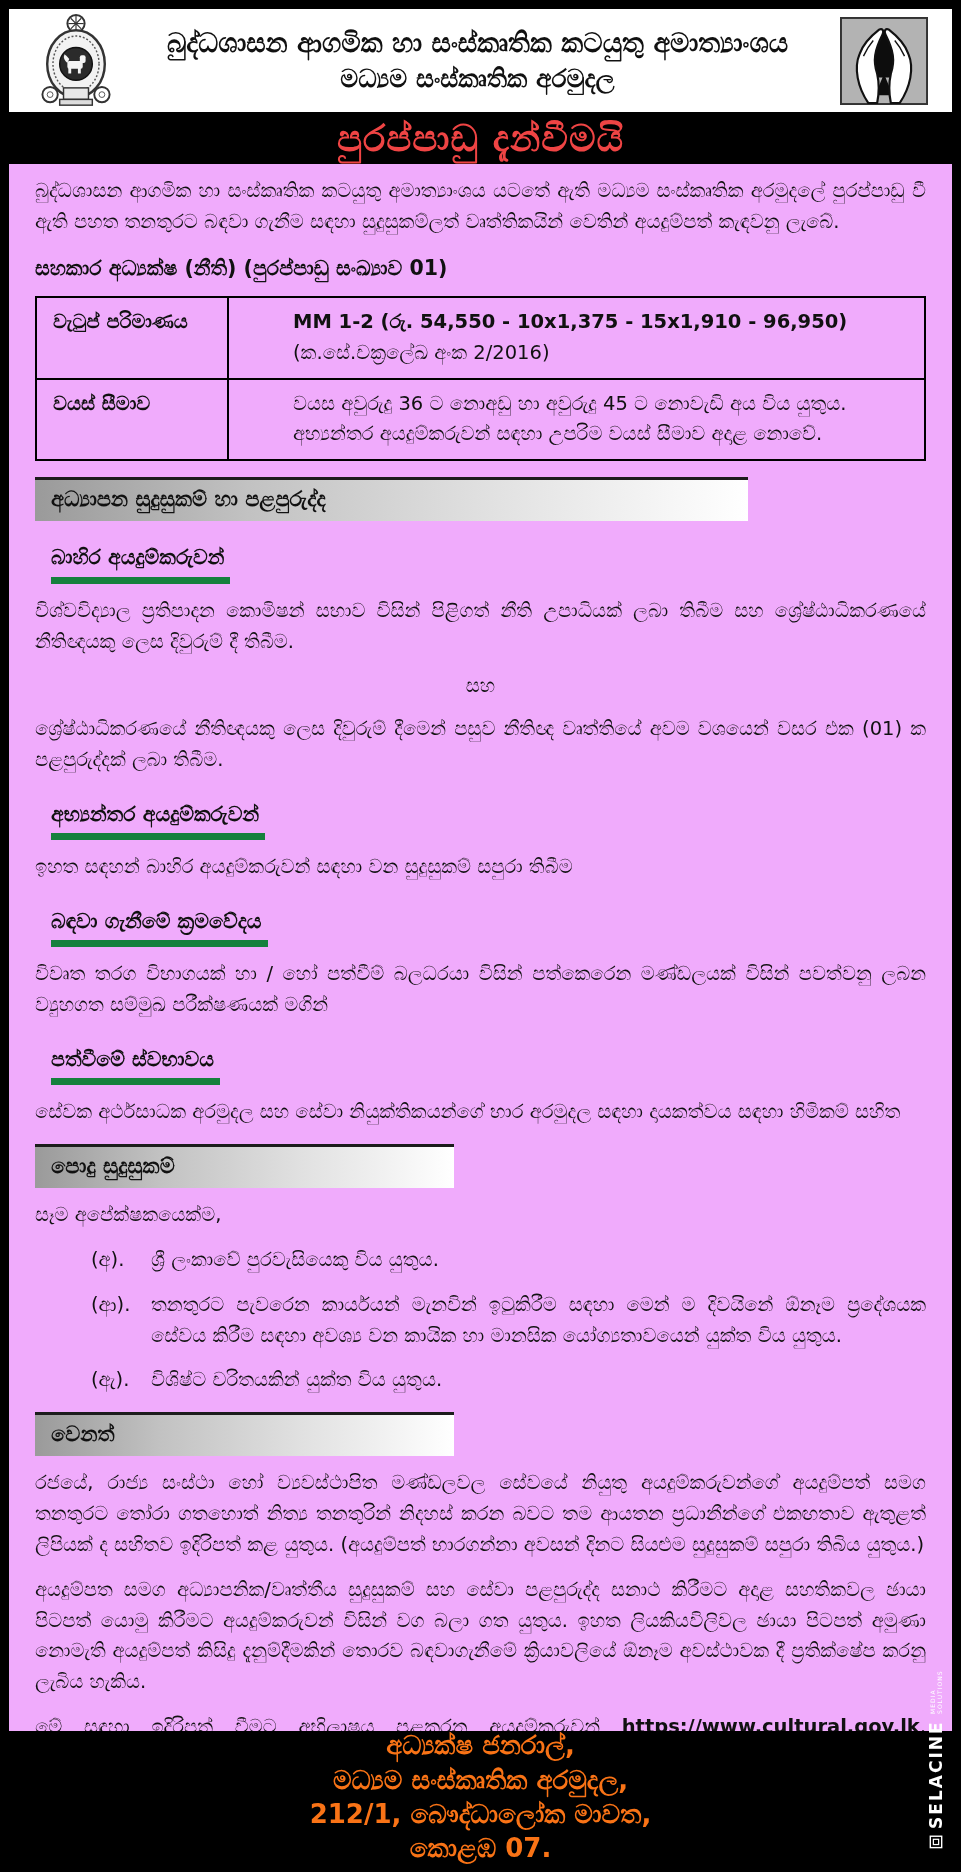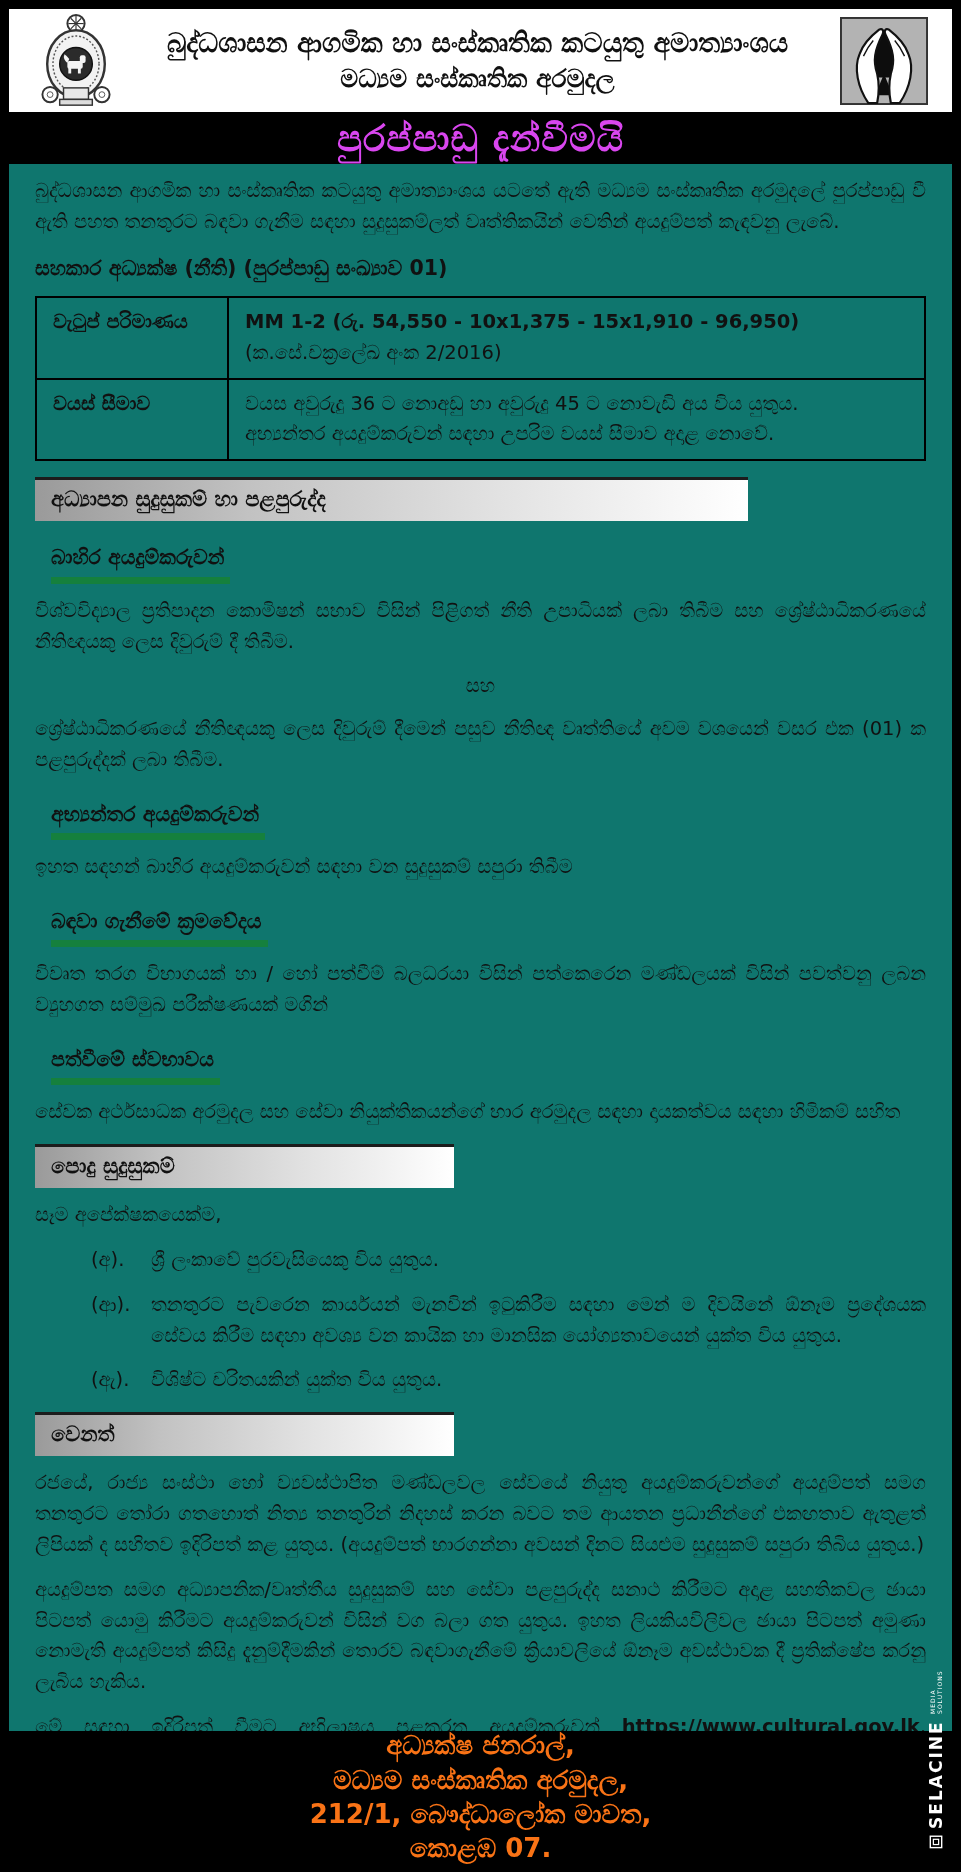--- a/index.html
+++ b/index.html
@@ -11,31 +11,31 @@
   }
   
   .header{background:#fff;height:103px;display:flex;align-items:center;padding:4px 14px;flex:none;}
   .emblem{width:78px;height:96px;flex:none;margin-left:14px;}
   .head-titles{flex:1;text-align:center;padding:0 8px;}
   .head-line1{font-size:27px;font-weight:bold;line-height:1.35;}
   .head-line2{font-size:25px;font-weight:bold;line-height:1.35;}
   .ccf-logo{width:88px;height:88px;flex:none;margin-right:10px;}
   
   .title-banner{background:#000;height:52px;flex:none;display:flex;align-items:center;justify-content:center;}
-  .title-banner span{color:#d946ef;font-size:37px;font-weight:bold;letter-spacing:1px;text-align:right;}
+  .title-banner span{color:#ef4444;font-size:37px;font-weight:bold;letter-spacing:1px;text-align:right;}
   
-  .content{background:#0f766e;flex:1;padding:12px 26px 6px 26px;overflow:hidden;font-size:19.5px;line-height:1.58;}
+  .content{background:#f0abfc;flex:1;padding:12px 26px 6px 26px;overflow:hidden;font-size:19.5px;line-height:1.58;}
   p{margin:0 0 14px 0;text-align:justify;}
   .b{font-weight:bold;}
   .post-title{font-weight:bold;font-size:20.5px;margin:4px 0 12px 0;}
   
   table.salary{border-collapse:collapse;width:100%;margin:2px 0 16px 0;}
   table.salary td{border:2.5px solid #000;vertical-align:top;padding:9px 16px;}
   td.lbl{width:192px;font-weight:bold;}
-  .cell-line{display:block;}
+  .cell-line{display:block;margin-left:48px;}
   
   .gbanner{
     margin:16px 0 12px 0;padding:3px 0 5px 16px;font-weight:bold;font-size:21px;
     border-top:3px solid #1c1c1c;
     background:linear-gradient(to right,#9a9a9a 0%,#c2c2c2 30%,#e2e2e2 65%,#ffffff 100%);
   }
   .gbanner.wide{width:80%;}
   .gbanner.short{width:47%;}
   
   .uhead{display:inline-block;font-weight:bold;font-size:20.5px;border-bottom:7px solid #15803d;

